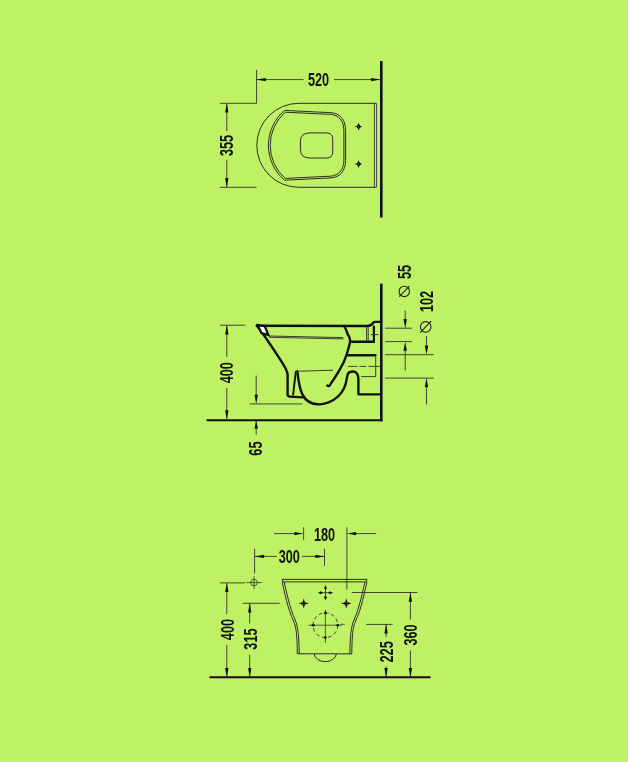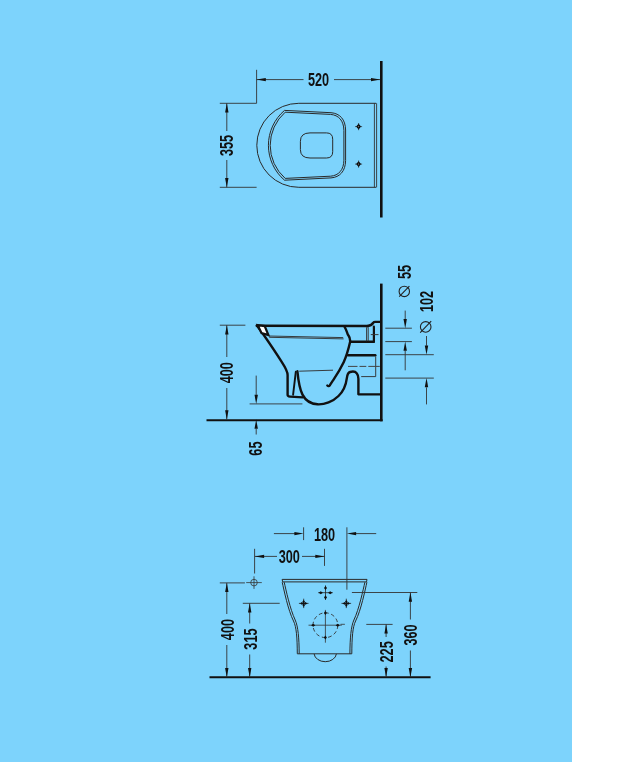--- a/index.html
+++ b/index.html
@@ -1,16 +1,16 @@
 <!DOCTYPE html>
 <html><head>
 <meta charset="utf-8">
 <style>
 html,body{margin:0;padding:0;background:#fff;}
-#page{width:572px;height:762px;position:relative;background:#7dd3fc;overflow:hidden;}
+#page{width:628px;height:762px;position:relative;background:#bef264;overflow:hidden;}
 text{font-family:"Liberation Sans",sans-serif;font-weight:bold;fill:#111;}
 </style>
 </head>
 <body>
 <div id="page">
 <svg width="628" height="762" viewBox="0 0 628 762">
 
 <g stroke-linecap="butt" fill="none">
 
 <line x1="381.3" y1="61" x2="381.3" y2="217.5" stroke="#111" stroke-width="2.6"></line>

